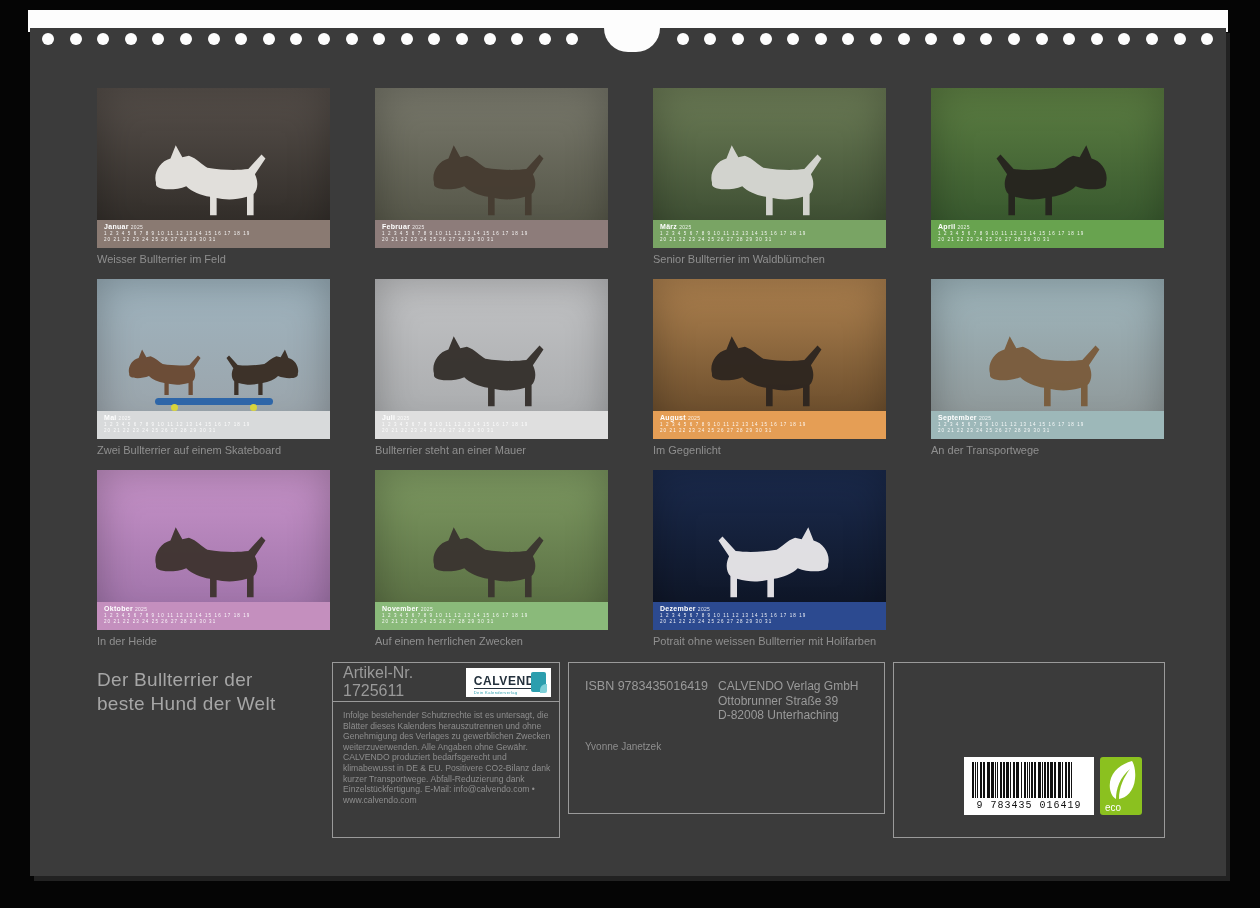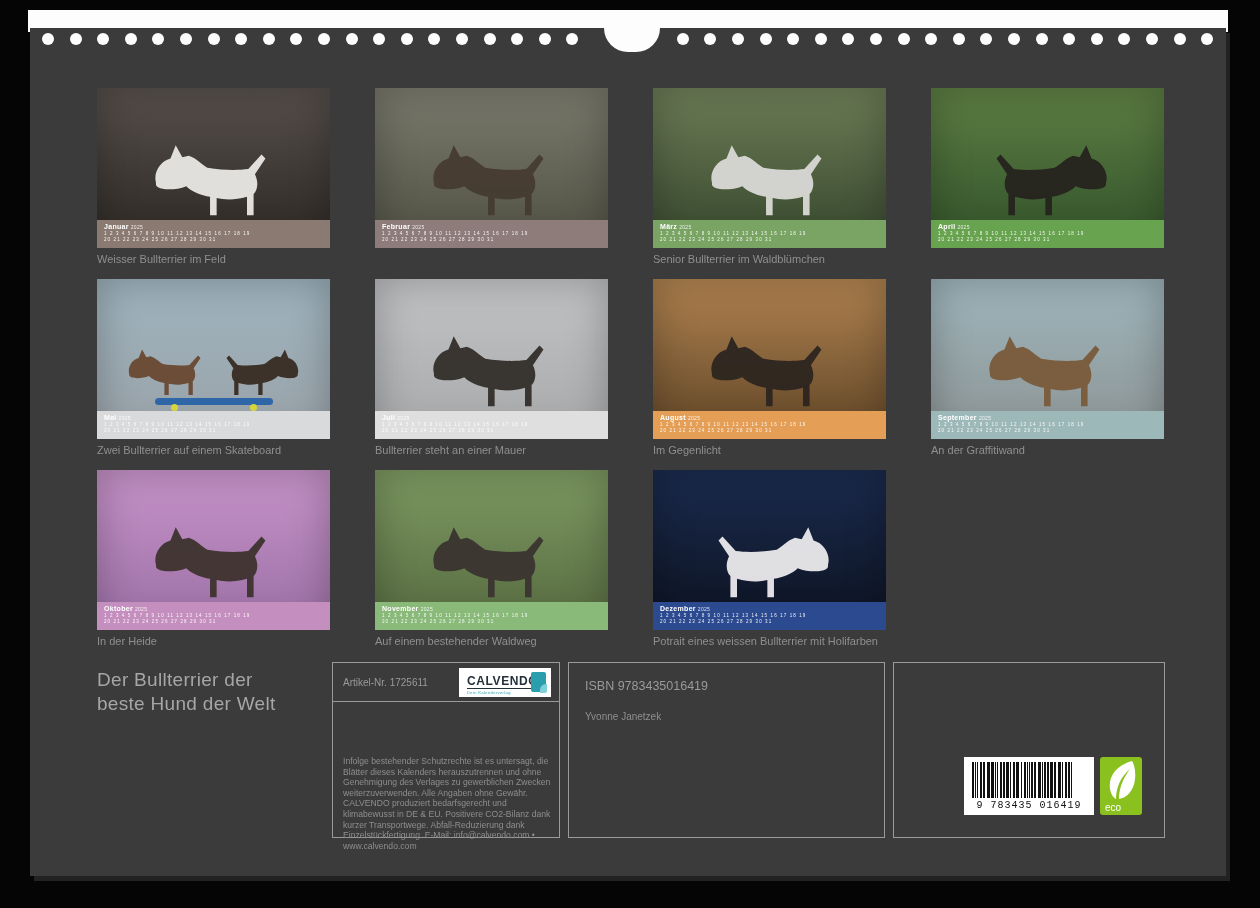--- a/index.html
+++ b/index.html
@@ -32,39 +32,39 @@
   .strip-head .yr { font-weight:normal; font-size:5px; opacity:.85; margin-left:2px; }
   .strip-days { font-size:4.5px; line-height:5.5px; color:rgba(255,255,255,.92);
                 letter-spacing:1.1px; white-space:nowrap; overflow:hidden; }
   .caption { margin-top:5px; font-size:11px; color:#8f8f8f; line-height:13px; }
 
   .big-title { position:absolute; left:67px; top:640px; font-size:19px;
                line-height:24px; color:#a6a6a6; letter-spacing:.3px; }
 
   .ibox { position:absolute; border:1px solid #9a9a9a; color:#9a9a9a; }
   .box-left   { left:302px; top:634px; width:228px; height:176px; }
-  .box-mid    { left:538px; top:634px; width:317px; height:176px; }
+  .box-mid    { left:538px; top:634px; width:317px; height:152px; }
   .box-right  { left:863px; top:634px; width:272px; height:176px; }
 
   .row-artikel { display:flex; align-items:center; justify-content:space-between;
                  height:39px; padding:0 8px 0 10px; border-bottom:1px solid #9a9a9a; }
-  .artikel-text { font-size:10px; }
+  .artikel-text { font-size:16px; }
   .calv-logo { width:92px; height:29px; background:#fff; position:relative;
                padding:3px 6px 0 8px; }
   .calv-word { font-size:12px; font-weight:bold; color:#23303c; letter-spacing:.6px;
                border-bottom:1.5px solid #23303c; display:inline-block; line-height:13px; }
   .calv-tag { font-size:4px; color:#2b9eae; letter-spacing:.4px; display:block; margin-top:1px; }
   .calv-glyph { position:absolute; right:5px; top:4px; width:15px; height:20px;
                 background:#2b9eae; border-radius:2px 2px 6px 2px; }
   .calv-glyph:before { content:""; position:absolute; right:-1px; bottom:-1px;
                 width:7px; height:9px; background:#7fd0d8; border-radius:6px 0 2px 0; }
 
   .row-title { height:40px; display:flex; align-items:center; padding:0 10px;
                border-bottom:1px solid #9a9a9a; font-size:13px; color:#a3a3a3; }
-  .row-legal { padding:8px 8px 0 10px; font-size:8.6px; line-height:10.6px; color:#8e8e8e;margin-top:46px; }
+  .row-legal { padding:8px 8px 0 10px; font-size:8.6px; line-height:10.6px; color:#8e8e8e; }
 
   .mid-top { display:flex; justify-content:space-between; padding:16px 14px 0 16px; }
   .isbn { font-size:12.5px; }
   .publisher { font-size:12px; line-height:14.5px; width:152px; }
   .author { font-size:10px; margin:18px 0 0 16px; color:#8e8e8e; }
 
   .barcode-group { position:absolute; right:22px; bottom:22px; display:flex; gap:6px; }
   .barcode { width:130px; height:58px; background:#fff; position:relative;
              padding:5px 8px 0 8px; }
   .bars { height:36px; display:flex; align-items:stretch; }
@@ -249,21 +249,21 @@
               <g>
                 <path fill="#7a5c3c" d="M6,32 C4,25 9,16 17,14 L21,4 L26,13 L31,12 C37,14 41,19 45,21 C57,23 68,23 76,22 L86,11 L89,14 L81,26 C84,32 83,38 80,41 L80,57 L75,57 L75,43 C65,46 57,45 52,44 L52,57 L47,57 L47,43 C40,42 33,39 29,35 C22,38 11,38 8,36 C6,35 6,34 6,32 Z"></path>
               </g>
             </svg>
             <div class="strip" style="background:#9db8b9">
               <div class="strip-head" style="color:#ffffff"><span>September</span><span class="yr">2025</span></div>
               <div class="strip-days">1 2 3 4 5  6 7 8 9 10 11 12  13 14 15 16 17 18 19</div>
               <div class="strip-days">20 21 22 23 24 25  26 27 28 29 30 31</div>
             </div>
           </div>
-          <div class="caption">An der Graffitiwand</div>
+          <div class="caption">An der Transportwege</div>
         </div>
         <div class="month-card">
           <div class="photo" style="background:linear-gradient(180deg,#c793c9 0%,#9a6fa5 100%)">
             <svg class="dog-svg" width="132" height="81.84" viewBox="0 0 100 62">
               <g>
                 <path fill="#3f3430" d="M6,32 C4,25 9,16 17,14 L21,4 L26,13 L31,12 C37,14 41,19 45,21 C57,23 68,23 76,22 L86,11 L89,14 L81,26 C84,32 83,38 80,41 L80,57 L75,57 L75,43 C65,46 57,45 52,44 L52,57 L47,57 L47,43 C40,42 33,39 29,35 C22,38 11,38 8,36 C6,35 6,34 6,32 Z"></path>
               </g>
             </svg>
             <div class="strip" style="background:#c48fbe">
               <div class="strip-head" style="color:#ffffff"><span>Oktober</span><span class="yr">2025</span></div>
@@ -279,36 +279,36 @@
               <g>
                 <path fill="#3b3530" d="M6,32 C4,25 9,16 17,14 L21,4 L26,13 L31,12 C37,14 41,19 45,21 C57,23 68,23 76,22 L86,11 L89,14 L81,26 C84,32 83,38 80,41 L80,57 L75,57 L75,43 C65,46 57,45 52,44 L52,57 L47,57 L47,43 C40,42 33,39 29,35 C22,38 11,38 8,36 C6,35 6,34 6,32 Z"></path>
               </g>
             </svg>
             <div class="strip" style="background:#8aba7a">
               <div class="strip-head" style="color:#ffffff"><span>November</span><span class="yr">2025</span></div>
               <div class="strip-days">1 2 3 4 5  6 7 8 9 10 11 12  13 14 15 16 17 18 19</div>
               <div class="strip-days">20 21 22 23 24 25  26 27 28 29 30 31</div>
             </div>
           </div>
-          <div class="caption">Auf einem bestehender Waldweg</div>
+          <div class="caption">Auf einem herrlichen Zwecken</div>
         </div>
         <div class="month-card">
           <div class="photo" style="background:linear-gradient(180deg,#1b2b4e 0%,#0c1220 100%)">
             <svg class="dog-svg" width="132" height="81.84" viewBox="0 0 100 62">
               <g transform="scale(-1,1) translate(-100,0)">
                 <path fill="#e9e7ea" d="M6,32 C4,25 9,16 17,14 L21,4 L26,13 L31,12 C37,14 41,19 45,21 C57,23 68,23 76,22 L86,11 L89,14 L81,26 C84,32 83,38 80,41 L80,57 L75,57 L75,43 C65,46 57,45 52,44 L52,57 L47,57 L47,43 C40,42 33,39 29,35 C22,38 11,38 8,36 C6,35 6,34 6,32 Z"></path>
               </g>
             </svg>
             <div class="strip" style="background:#2c4a90">
               <div class="strip-head" style="color:#ffffff"><span>Dezember</span><span class="yr">2025</span></div>
               <div class="strip-days">1 2 3 4 5  6 7 8 9 10 11 12  13 14 15 16 17 18 19</div>
               <div class="strip-days">20 21 22 23 24 25  26 27 28 29 30 31</div>
             </div>
           </div>
-          <div class="caption">Potrait eines weissen Bullterrier mit Holifarben</div>
+          <div class="caption">Potrait ohne weissen Bullterrier mit Holifarben</div>
         </div>
       </div>
 
     <div class="big-title">
       <div>Der Bullterrier der</div>
       <div>beste Hund der Welt</div>
     </div>
 
     <div class="ibox box-left">
       <div class="row-artikel">
@@ -318,20 +318,25 @@
           <span class="calv-tag">Dein Kalenderverlag</span>
           <span class="calv-glyph" style="background: rgb(43, 158, 174);"></span>
         </span>
       </div>
       <div class="row-legal">Infolge bestehender Schutzrechte ist es untersagt, die Blätter dieses Kalenders herauszutrennen und ohne Genehmigung des Verlages zu gewerblichen Zwecken weiterzuverwenden. Alle Angaben ohne Gewähr. CALVENDO produziert bedarfsgerecht und klimabewusst in DE &amp; EU. Positivere CO2-Bilanz dank kurzer Transportwege. Abfall-Reduzierung dank Einzelstückfertigung. E-Mail: info@calvendo.com • www.calvendo.com</div>
     </div>
 
     <div class="ibox box-mid">
       <div class="mid-top">
         <span class="isbn">ISBN 9783435016419</span>
+        <span class="publisher">
+          <div>CALVENDO Verlag GmbH</div>
+          <div>Ottobrunner Straße 39</div>
+          <div>D-82008 Unterhaching</div>
+        </span>
       </div>
       <div class="author">Yvonne Janetzek</div>
     </div>
 
     <div class="ibox box-right">
       <div class="barcode-group">
         <div class="barcode">
           <div class="bars" id="bars">
               <span style="width: 1.5px;"></span>
               <i style="width: 1px;"></i>

